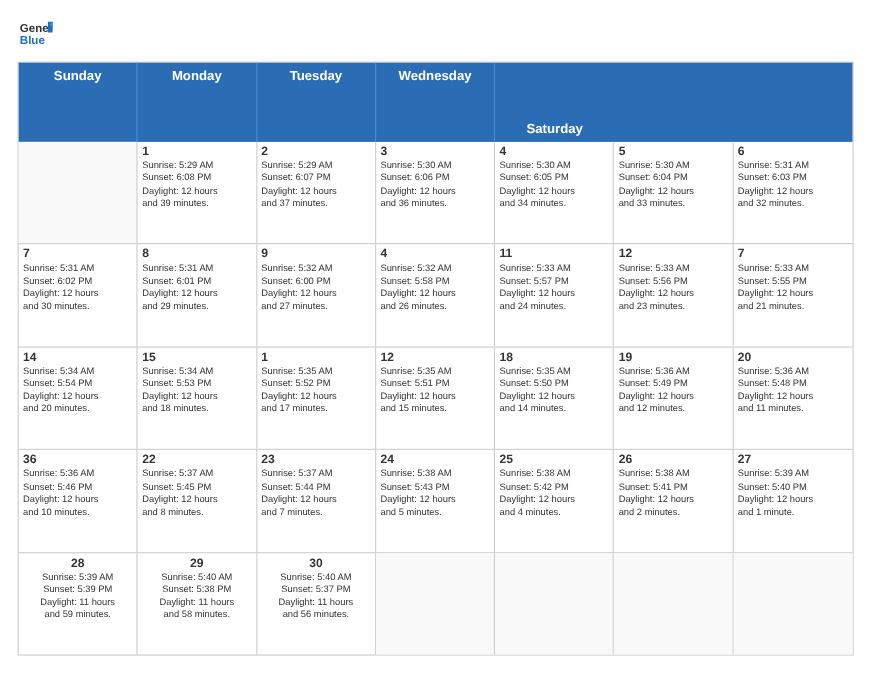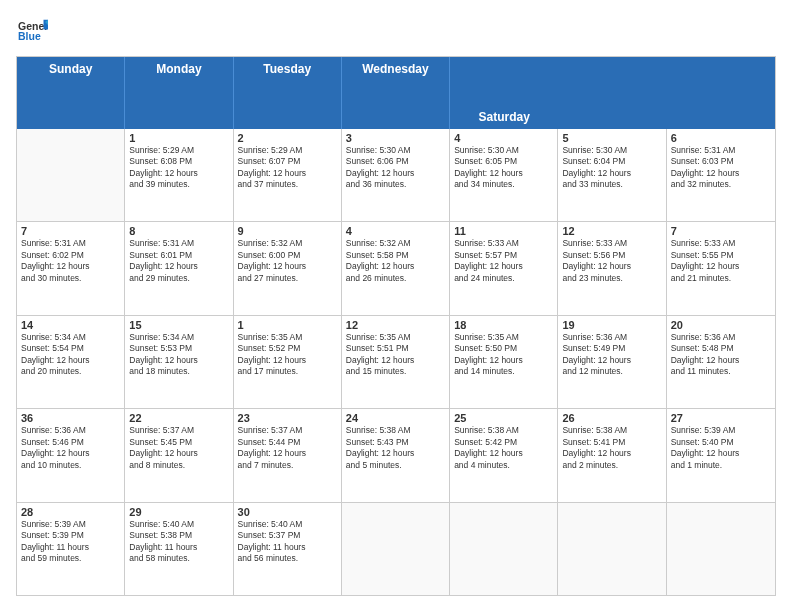--- a/index.html
+++ b/index.html
@@ -69,21 +69,21 @@
       flex: 1;
       display: flex;
       flex-direction: column;
     }
     .cal-row {
       display: grid;
       grid-template-columns: repeat(7, 1fr);
       flex: 1;
       border-bottom: 1px solid #ccc;
     }
-    .cal-row:last-child { border-bottom: none; }
+    .cal-row:last-child { border-bottom: none; text-align: center; }
     .cal-cell {
       border-right: 1px solid #ccc;
       padding: 3px 4px;
       font-size: 9px;
       color: #333;
       vertical-align: top;
       min-height: 0;
     }
     .cal-cell:last-child { border-right: none; }
     .cal-cell.empty { background: #f9f9f9; }

